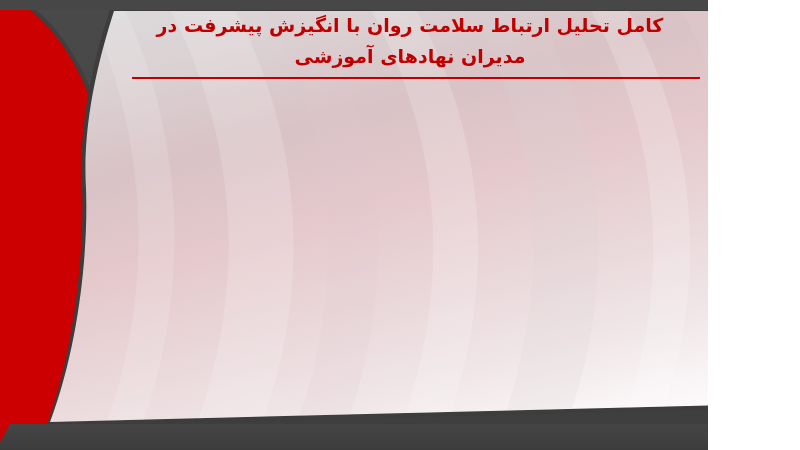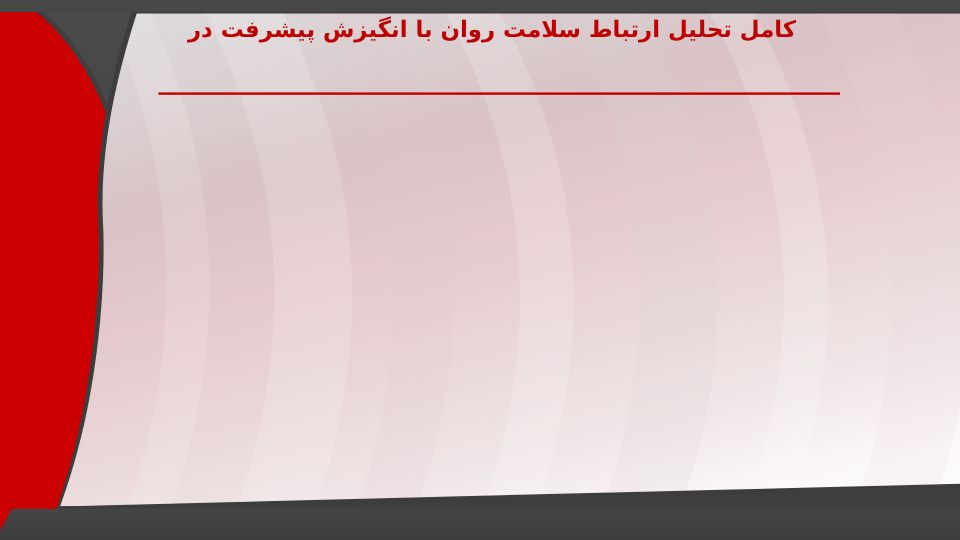--- a/index.html
+++ b/index.html
@@ -2,21 +2,21 @@
 <html><head>
 <meta charset="utf-8">
 <style>
   html, body {
     margin: 0;
     padding: 0;
     background: #ffffff;
   }
   #slide {
     position: relative;
-    width: 800px;
+    width: 708px;
     height: 450px;
     overflow: hidden;
     background: #484848;
     font-family: "DejaVu Sans", sans-serif;
   }
 
   
   .backplate {
     position: absolute;
     inset: 0;
@@ -174,20 +174,21 @@
         <path d="M 420 -20 C 505 120 515 280 455 431 L 520 431 C 580 280 570 120 485 -20 Z" fill="#d8d2d4" opacity="0.34"></path>
         <path d="M 540 -20 C 625 120 635 280 575 431 L 612 431 C 672 280 662 120 577 -20 Z" fill="#ffffff" opacity="0.34"></path>
         <path d="M 630 -20 C 715 120 725 280 665 431 L 730 431 C 790 280 780 120 695 -20 Z" fill="#e8d7da" opacity="0.30"></path>
         <path d="M 40 -20 C 110 120 118 280 60 431 L 96 431 C 154 280 146 120 76 -20 Z" fill="#ffffff" opacity="0.25"></path>
       </svg>
     </div>
   </div>
 
   <div class="title-wrap">
     <div class="title-line">کامل تحلیل ارتباط سلامت روان با انگیزش پیشرفت در</div>
+    <div class="title-line">مدیران نهادهای آموزشی</div>
   </div>
   <div class="title-underline"></div>
 
 
   <div class="top-band"></div>
   <div class="bottom-band"></div>
   <div class="bottom-slash"></div>
 
 </div>
 

